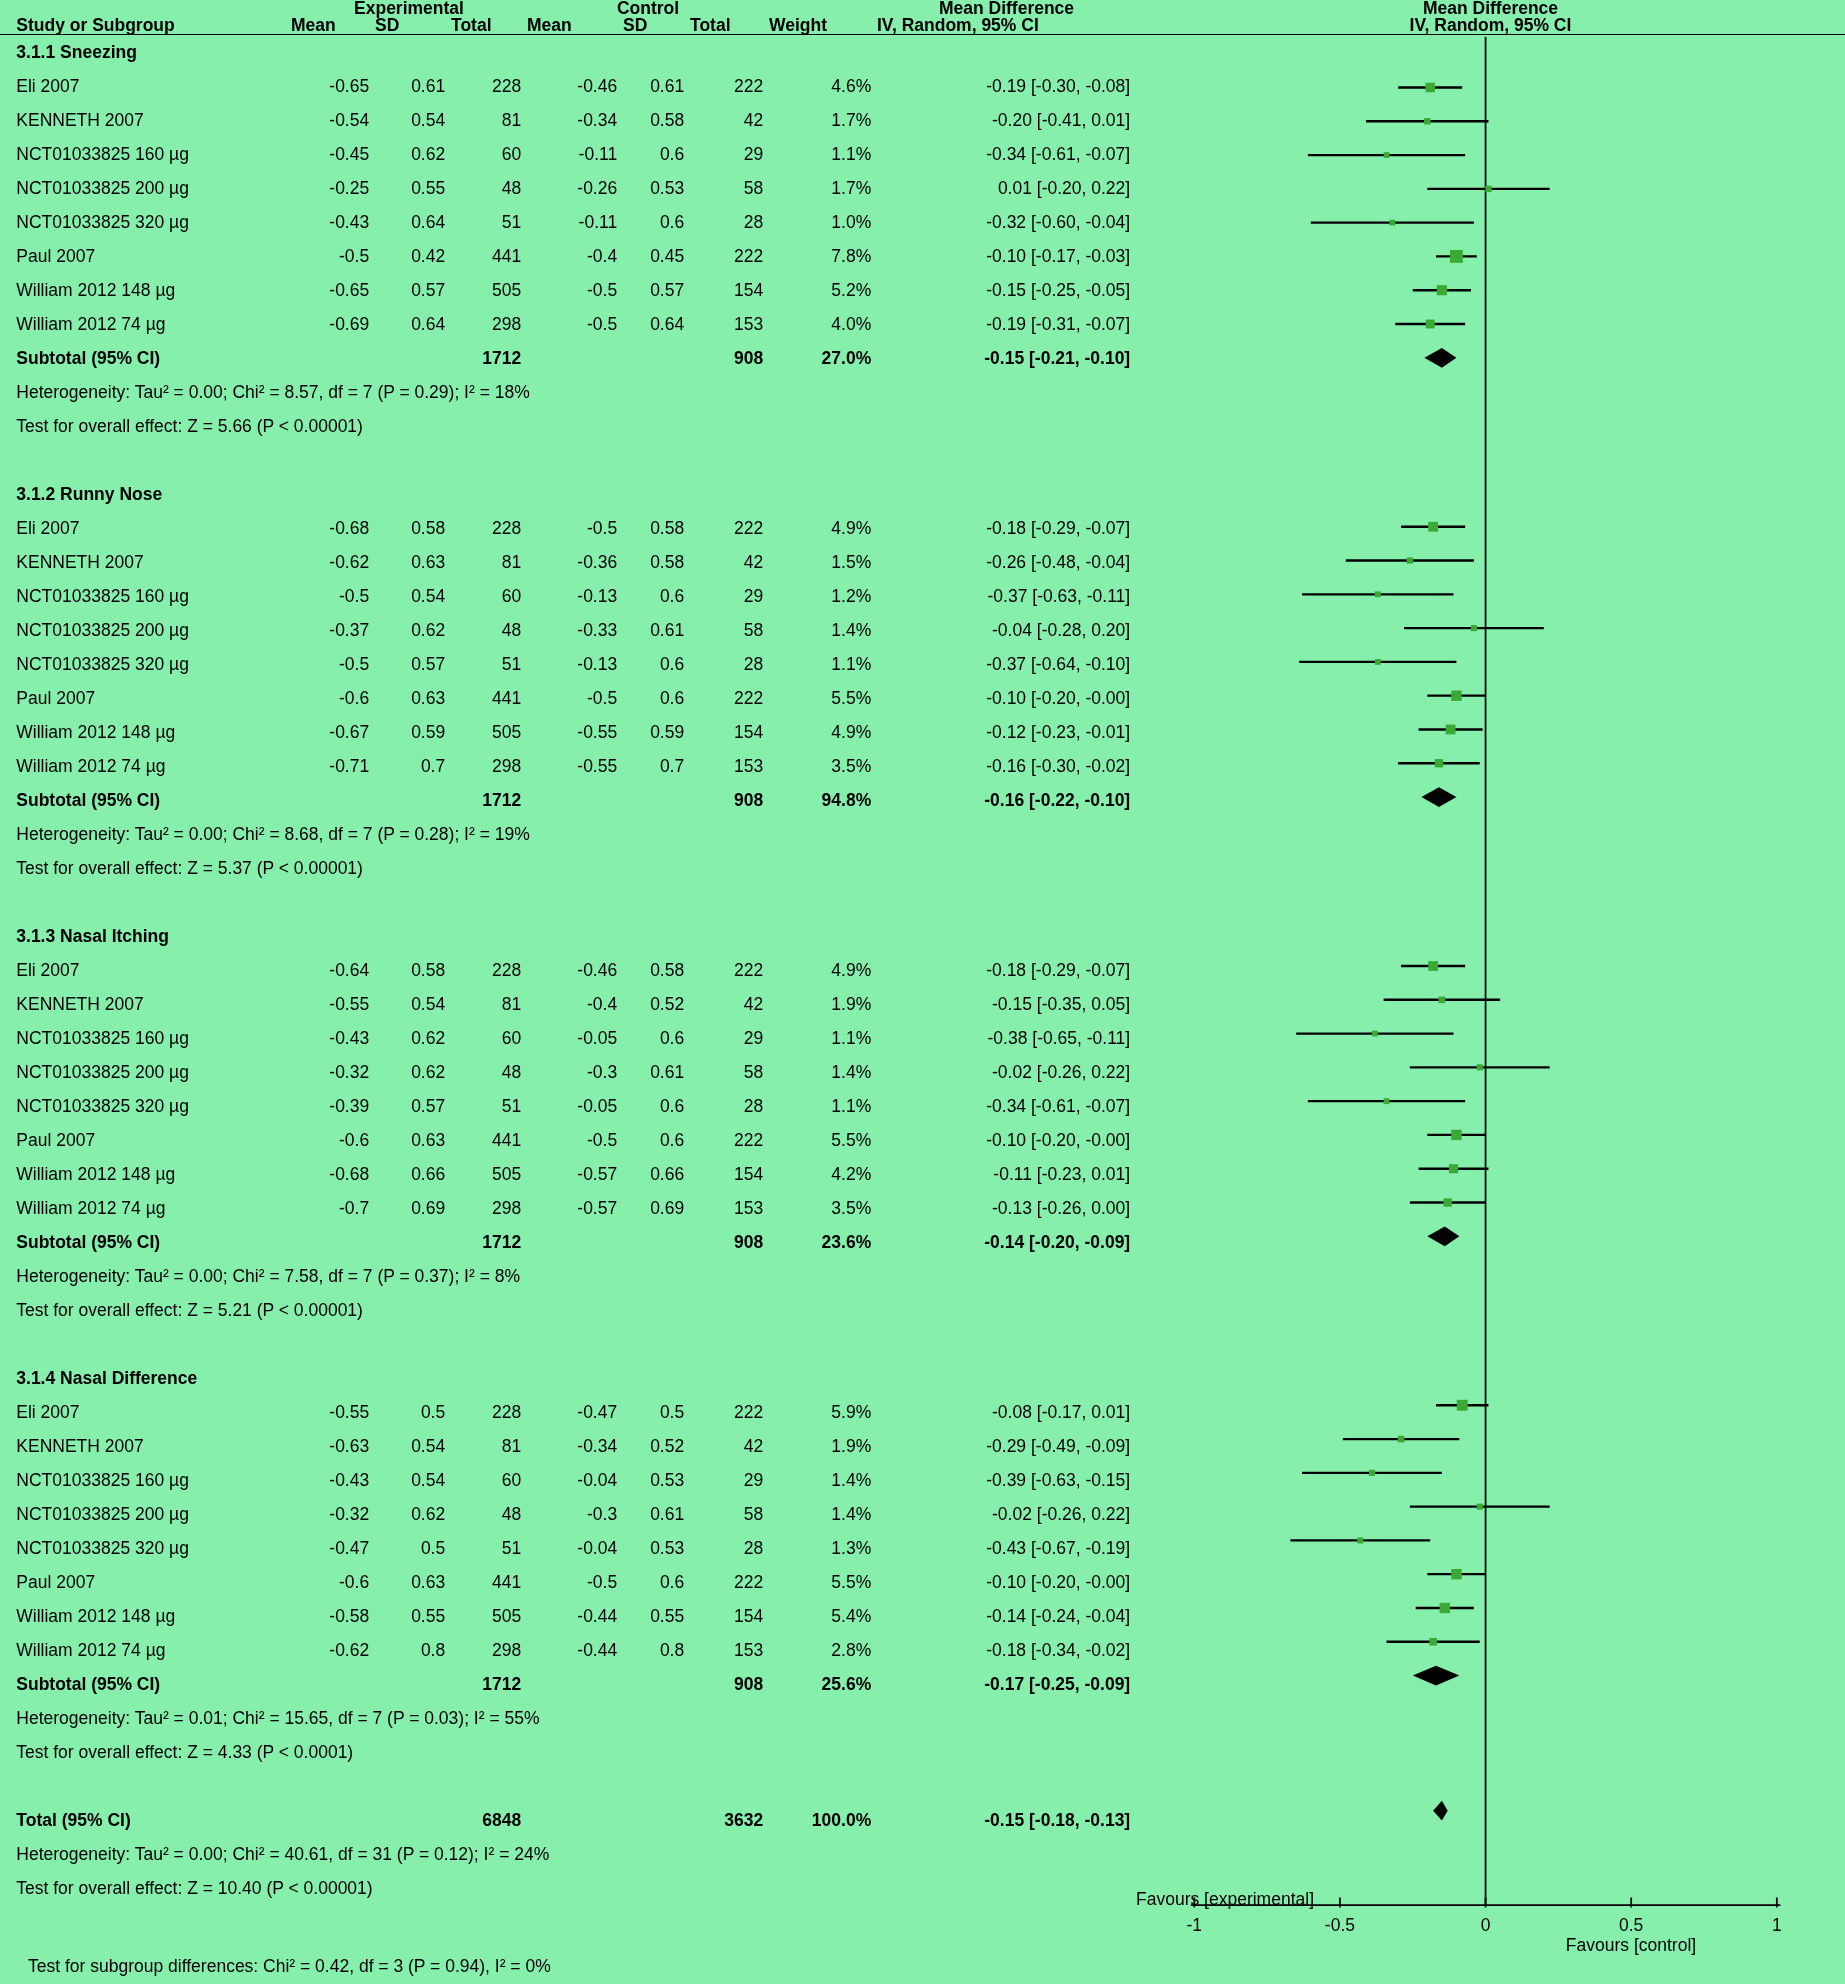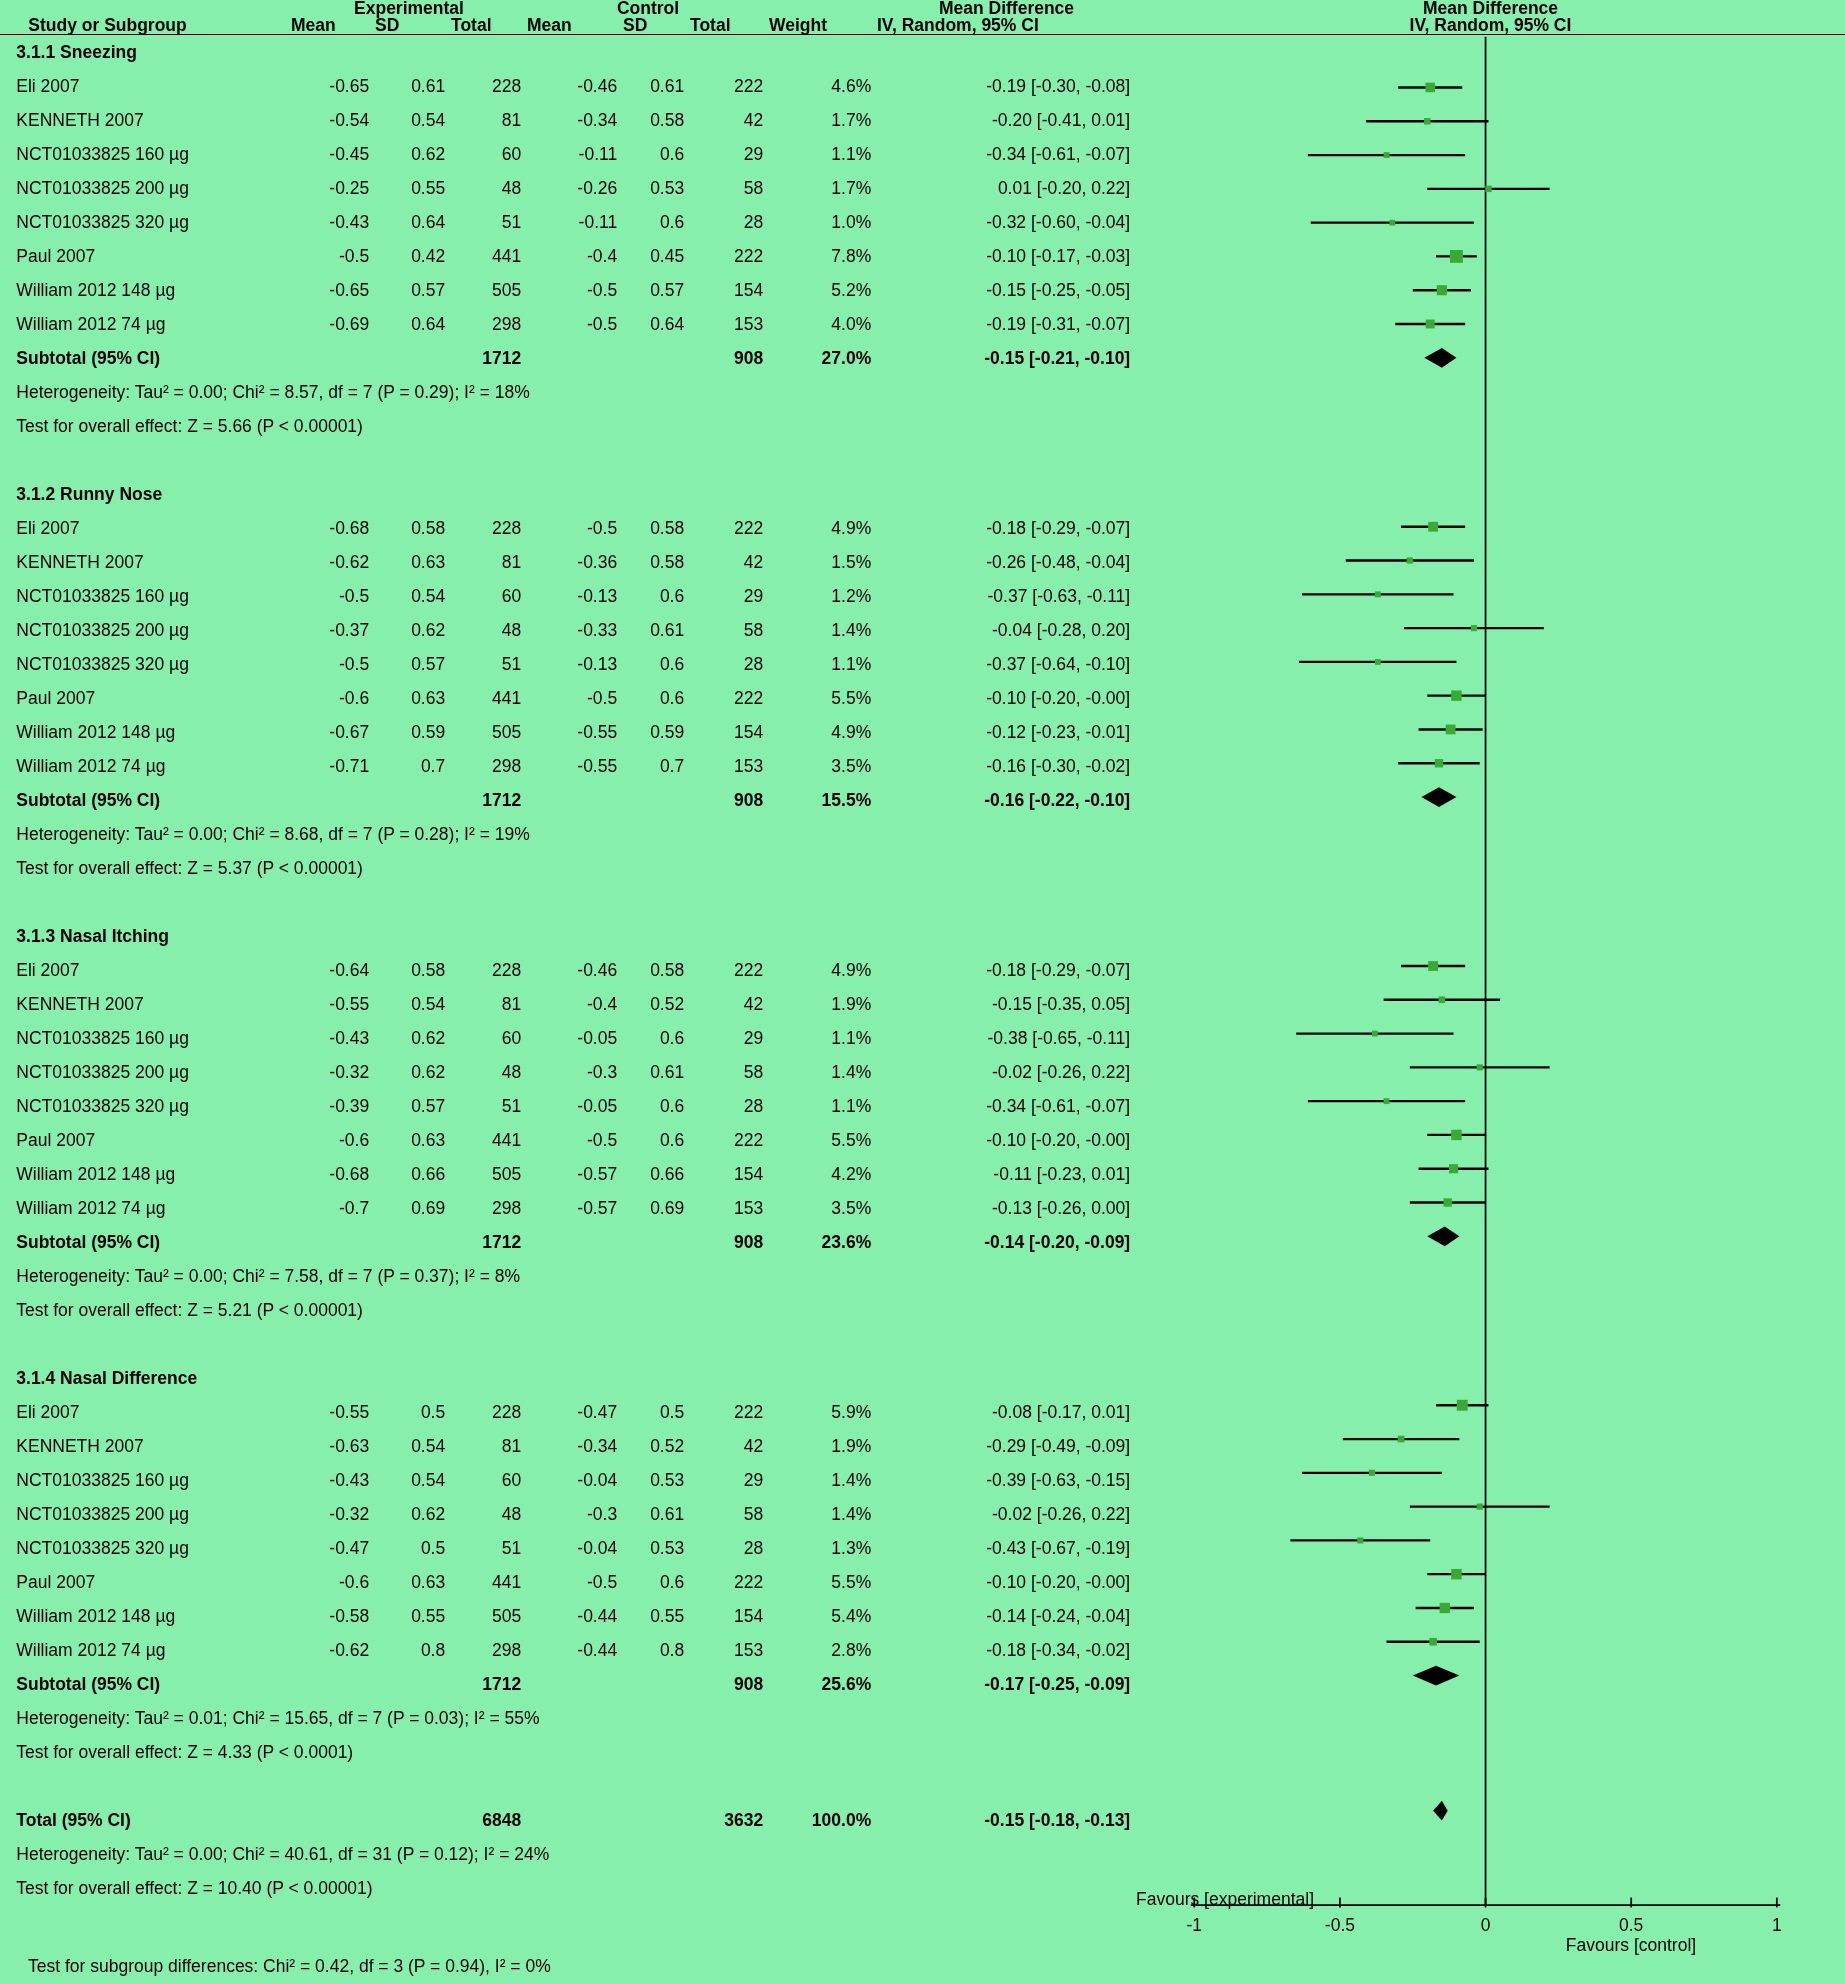--- a/index.html
+++ b/index.html
@@ -4,21 +4,21 @@
 <style>
   * { margin:0; padding:0; box-sizing:border-box; }
   html,body { background:#fff; }
   body { width:1845px; height:1985px; font-family:"Liberation Sans",sans-serif; color:#000; position:relative; overflow:hidden; }
   .canvas { position:relative; width:1845px; height:1985px; background:#86efac; }
   .hdr { position:relative; height:35px; border-bottom:1.7px solid #000; font-weight:700; font-size:17.5px; }
   .h1span { position:absolute; top:0; height:17.5px; line-height:17.5px; text-align:center; white-space:nowrap; }
   .hrow2 { position:absolute; top:16.3px; left:0; right:0; height:18.6px; display:grid;
            grid-template-columns:291px 84px 76px 76px 96px 67px 79px 108px 259px 709px; line-height:18.6px; }
   .hrow2 .c { text-align:left; padding-right:5.8px; white-space:nowrap; }
-  .hrow2 .cfirst { text-align:left; padding-left:16.3px;margin-left:12px; }
+  .hrow2 .cfirst { text-align:left; padding-left:16.3px; }
   .hrow2 .cplot { text-align:center; padding-right:0; }
   .row { display:grid; grid-template-columns:291px 84px 76px 76px 96px 67px 79px 108px 259px 709px;
          height:34px; line-height:34px; font-size:17.5px; }
   .row .c { text-align:right; padding-right:5.8px; white-space:nowrap; }
   .row .cfirst { text-align:left; padding-left:16.3px; }
   .row.full { display:block; padding-left:16.3px; white-space:nowrap; }
   .bold { font-weight:700; }
   svg.overlay { position:absolute; left:0; top:0; pointer-events:none; }
   svg text { font-family:"Liberation Sans",sans-serif; fill:#000; }
   .abslabel { position:absolute; font-size:17.5px; line-height:20px; white-space:nowrap; }
@@ -261,21 +261,21 @@
         <span class="c"></span>
       </div>
       <div class="row bold">
         <span class="c cfirst">Subtotal (95% CI)</span>
         <span class="c"></span>
         <span class="c"></span>
         <span class="c">1712</span>
         <span class="c"></span>
         <span class="c"></span>
         <span class="c">908</span>
-        <span class="c">15.5%</span>
+        <span class="c">94.8%</span>
         <span class="c">-0.16 [-0.22, -0.10]</span>
         <span class="c"></span>
       </div>
       <div class="row full "><span>Heterogeneity: Tau² = 0.00; Chi² = 8.68, df = 7 (P = 0.28); I² = 19%</span></div>
       <div class="row full "><span>Test for overall effect: Z = 5.37 (P &lt; 0.00001)</span></div>
       <div class="row full "><span></span></div>
       <div class="row full bold"><span>3.1.3 Nasal Itching</span></div>
       <div class="row ">
         <span class="c cfirst">Eli 2007</span>
         <span class="c">-0.64</span>

